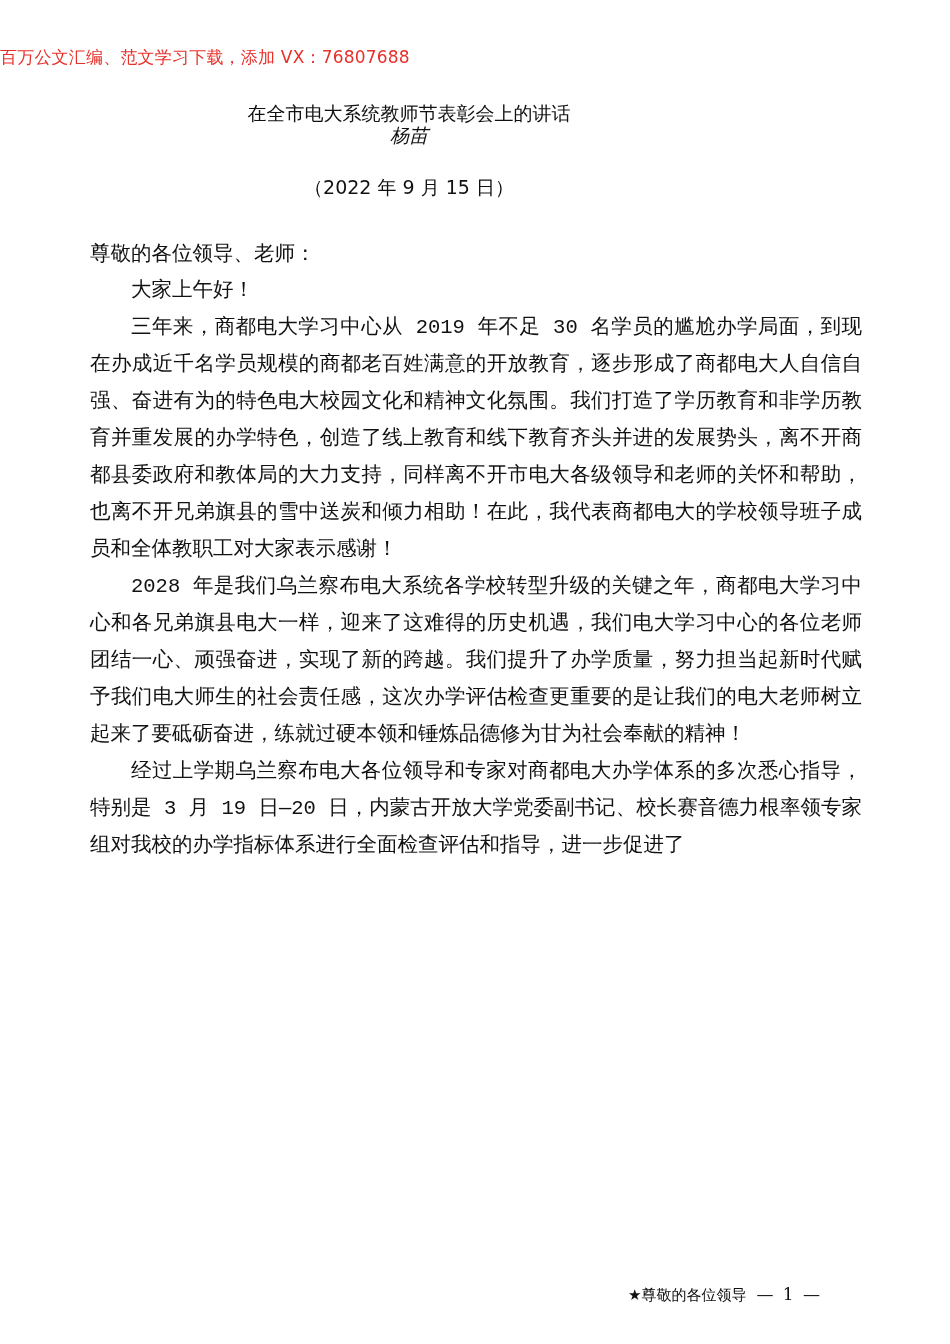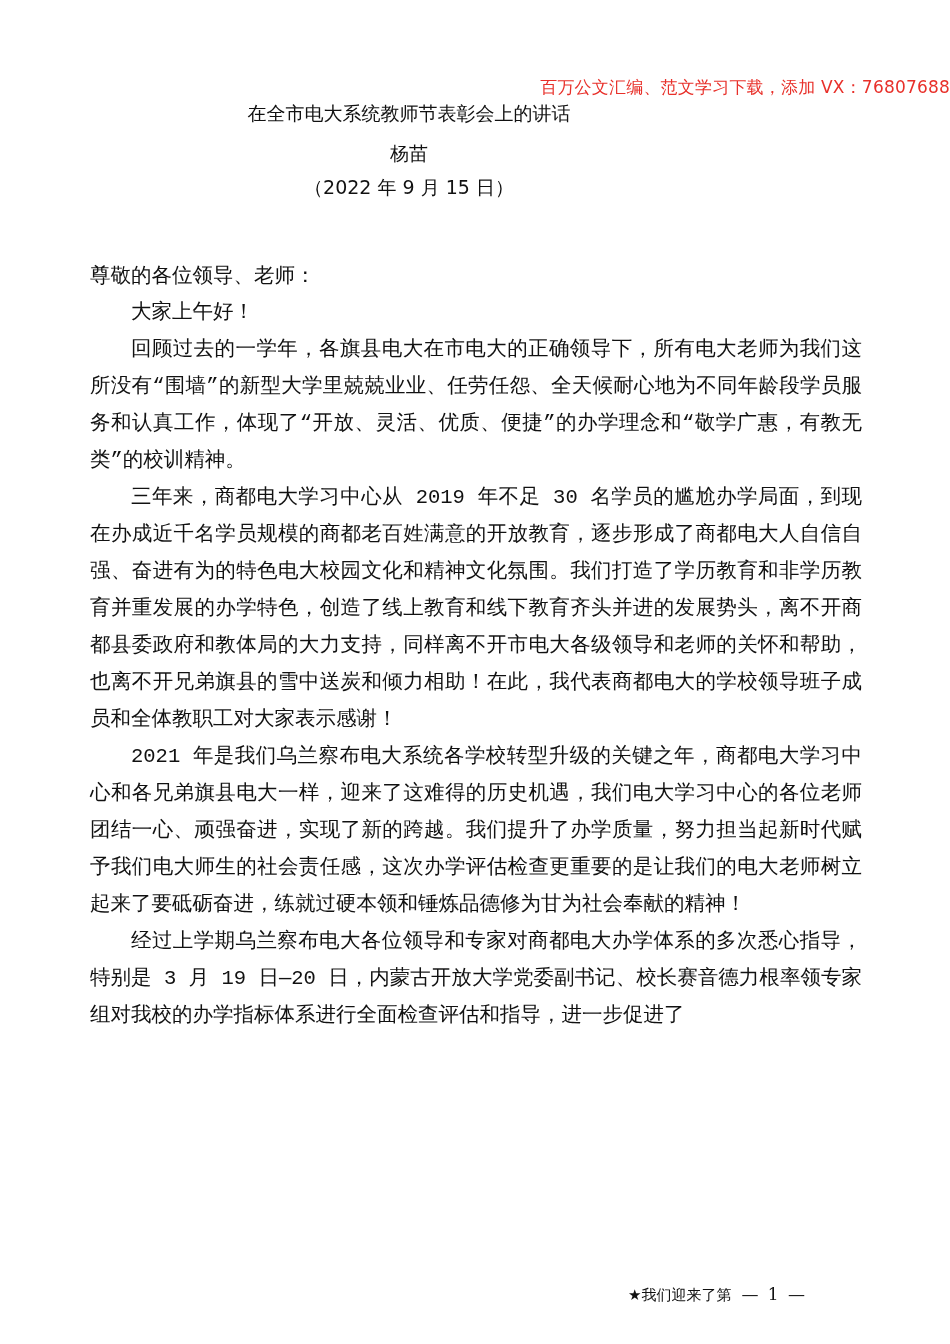--- a/index.html
+++ b/index.html
@@ -1,44 +1,43 @@
 <!DOCTYPE html>
 <html><head>
 <meta charset="utf-8">
 <style>
   html, body { margin: 0; padding: 0; background: #ffffff; }
   body { width: 950px; height: 1344px; position: relative; overflow: hidden;
          font-family: "DejaVu Sans", "Liberation Sans", sans-serif; color: #111; }
-  .header-note { position: absolute; top: 46px; left: 0; width: 950px; text-align: right;
-                 color: #e8302a; font-size: 17px; letter-spacing: 0.2px; margin-top: 30px; }
+  .header-note { position: absolute; top: 46px; left: 0; width: 950px; text-align: left;
+                 color: #e8302a; font-size: 17px; letter-spacing: 0.2px; }
   .title { position: absolute; left: 0; width: 818px; text-align: center; font-size: 19px; color: #111; }
   .t1 { top: 101px; }
-  .t2 { top: 141px; }
+  .t2 { top: 123px; font-style: italic; }
   .t3 { top: 175px; }
-  .body { position: absolute; left: 90px; top: 257px; width: 772px; font-size: 20.5px;
+  .body { position: absolute; left: 90px; top: 235px; width: 772px; font-size: 20.5px;
           line-height: 37px; text-align: justify; text-justify: inter-character; }
   .body p { margin: 0; }
   .body p.indent { text-indent: 2em; font-family: Liberation Mono, monospace; }
   .footer { position: absolute; top: 1284px; left: 628px; font-size: 15px; color: #111;
             font-family: "DejaVu Sans", sans-serif; }
   .footer .page { font-family: "DejaVu Serif", "Liberation Serif", serif; font-size: 17px; margin-left: 10px; letter-spacing: 2px; }
 </style>
 </head>
 <body>
 
 <div class="header-note">百万公文汇编、范文学习下载，添加 VX：76807688</div>
 
 <div class="title t1">在全市电大系统教师节表彰会上的讲话</div>
 <div class="title t2">杨苗</div>
 <div class="title t3">（2022 年 9 月 15 日）</div>
 
 <div class="body">
   <p>尊敬的各位领导、老师：</p>
   <p class="indent">大家上午好！</p>
-  <p class="indent">回顾过去的一学年，各旗县电大在市电大的正确领导下，所有电大老师为我们这所没有“围墙”的新型大学里兢兢业业、任劳任怨、全天候耐心地为不同年龄段学员服务和认真工作，体现了“开放、灵活、优质、便捷”的办学理念和“敬学广惠，有教无类”的校训精神。</p>
   <p class="indent">三年来，商都电大学习中心从 2019 年不足 30 名学员的尴尬办学局面，到现在办成近千名学员规模的商都老百姓满意的开放教育，逐步形成了商都电大人自信自强、奋进有为的特色电大校园文化和精神文化氛围。我们打造了学历教育和非学历教育并重发展的办学特色，创造了线上教育和线下教育齐头并进的发展势头，离不开商都县委政府和教体局的大力支持，同样离不开市电大各级领导和老师的关怀和帮助，也离不开兄弟旗县的雪中送炭和倾力相助！在此，我代表商都电大的学校领导班子成员和全体教职工对大家表示感谢！</p>
-  <p class="indent">2021 年是我们乌兰察布电大系统各学校转型升级的关键之年，商都电大学习中心和各兄弟旗县电大一样，迎来了这难得的历史机遇，我们电大学习中心的各位老师团结一心、顽强奋进，实现了新的跨越。我们提升了办学质量，努力担当起新时代赋予我们电大师生的社会责任感，这次办学评估检查更重要的是让我们的电大老师树立起来了要砥砺奋进，练就过硬本领和锤炼品德修为甘为社会奉献的精神！</p>
+  <p class="indent">2028 年是我们乌兰察布电大系统各学校转型升级的关键之年，商都电大学习中心和各兄弟旗县电大一样，迎来了这难得的历史机遇，我们电大学习中心的各位老师团结一心、顽强奋进，实现了新的跨越。我们提升了办学质量，努力担当起新时代赋予我们电大师生的社会责任感，这次办学评估检查更重要的是让我们的电大老师树立起来了要砥砺奋进，练就过硬本领和锤炼品德修为甘为社会奉献的精神！</p>
   <p class="indent">经过上学期乌兰察布电大各位领导和专家对商都电大办学体系的多次悉心指导，特别是 3 月 19 日—20 日，内蒙古开放大学党委副书记、校长赛音德力根率领专家组对我校的办学指标体系进行全面检查评估和指导，进一步促进了</p>
 </div>
 
 <div class="footer">
-  <span>★我们迎来了第</span><span class="page">— 1 —</span>
+  <span>★尊敬的各位领导</span><span class="page">— 1 —</span>
 </div>
 
 </body></html>

